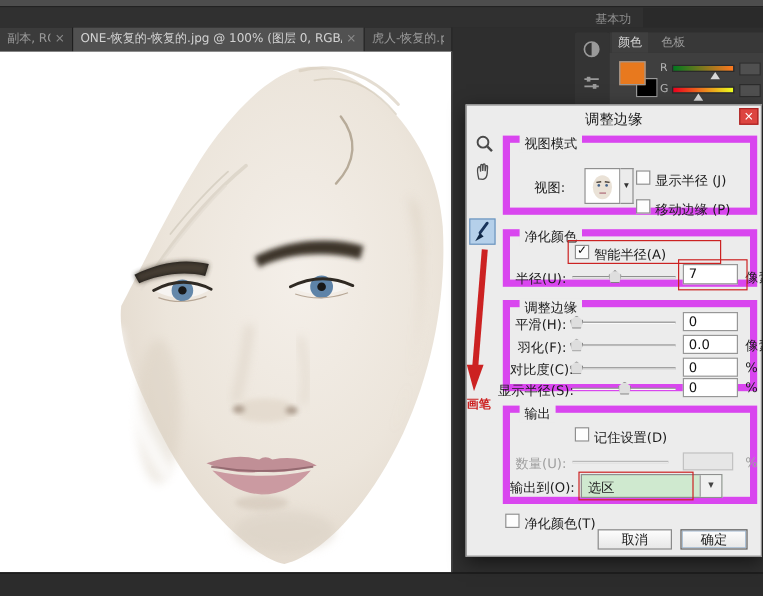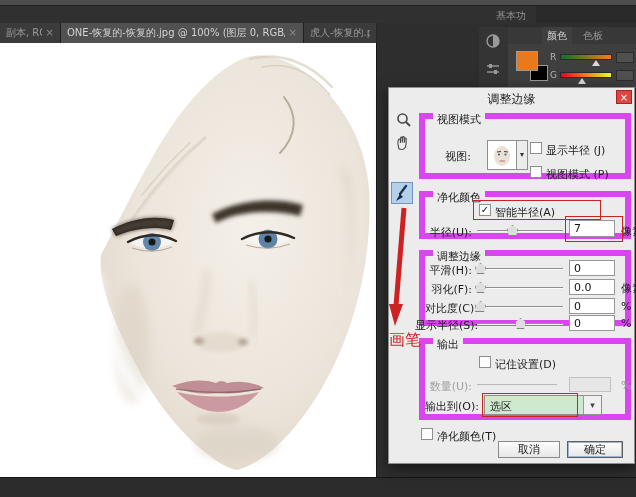--- a/index.html
+++ b/index.html
@@ -18,21 +18,21 @@
   .tab.active{background:#515151;color:#d2d2d2;}
   .tab .x{color:#8a8a8a;font-size:10px;}
 
   .canvas{position:absolute;left:0;top:43px;width:377px;height:434px;background:var(--canvas_white,#fff);border-right:1px solid #161616;}
   .bottombar{position:absolute;left:0;top:477px;width:636px;height:20px;background:#2c2c2c;border-top:1px solid #161616;}
 
   
   .right-bg{position:absolute;left:377px;top:23px;width:259px;height:454px;background:#2e2e2e;}
   .iconcol{position:absolute;left:479px;top:27px;width:29px;height:61px;background:#343434;border-radius:2px;}
   .colorpanel-tabs{position:absolute;left:508px;top:27px;width:128px;height:17px;background:#383838;}
-  .ptab{position:absolute;top:0;height:17px;font-size:10px;line-height:17px;padding:0 5px;color:#9a9a9a;margin-left:32px;}
+  .ptab{position:absolute;top:0;height:17px;font-size:10px;line-height:17px;padding:0 5px;color:#9a9a9a;}
   .ptab.active{background:#3f3f3f;color:#d5d5d5;}
   .colorpanel{position:absolute;left:508px;top:44px;width:128px;height:44px;background:#3f3f3f;}
   .swatch{position:absolute;border:1px solid #9a9a9a;}
   .chan-label{position:absolute;font-size:9px;color:#b5b5b5;}
   .chan-track{position:absolute;height:6px;border:1px solid #2a2a2a;}
   .tri{position:absolute;width:0;height:0;border-left:4px solid transparent;border-right:4px solid transparent;border-bottom:6px solid #d8d8d8;}
   .chan-val{position:absolute;width:18px;height:11px;background:#505050;border:1px solid #2c2c2c;}
 
   
   .dialog{position:absolute;left:388px;top:87px;width:247px;height:377px;background:var(--dialog_bg,#ececec);
@@ -51,21 +51,21 @@
   .thumb{position:absolute;top:-5px;width:11px;height:11px;background:#dedede;
          clip-path:polygon(50% 0,100% 38%,82% 100%,18% 100%,0 38%);box-shadow:inset 0 0 0 1px #838383;}
   .valbox{position:absolute;width:46px;height:17px;background:#fff;border:1px solid #979797;font-size:11px;color:#111;padding:0 4px;}
   .valbox.disabled{background:#e6e6e6;border-color:#c2c2c2;}
   .btn{position:absolute;height:17px;background:linear-gradient(#fdfdfd,#e7e7e7);border:1px solid #8a8a8a;
        font-size:11px;color:#1c1c1c;text-align:center;line-height:15px;}
   .btn.default{border-color:#5f5f5f;box-shadow:0 0 0 1px #9db6cf inset;}
   .toolbtn{position:absolute;}
   .brushbtn{position:absolute;width:22px;height:22px;background:var(--brush_button_blue,#b5d0ea);border:1px solid #6e95bd;}
   .redbox{position:absolute;border:1px solid var(--annotation_red,#cc2222);z-index:6;}
-  .rednote{position:absolute;color:var(--annotation_red,#cc2222);font-size:16px;font-weight:normal;z-index:6;}
+  .rednote{position:absolute;color:var(--annotation_red,#cc2222);font-size:10px;font-weight:bold;z-index:6;}
   .dropdown{position:absolute;width:118px;height:20px;border:1px solid #8f8f8f;background:var(--output_green,#cfe9cf);font-size:11px;color:#1c1c1c;}
   .dropdown .val{position:absolute;left:5px;top:3px;}
   .dropdown .arrow{position:absolute;right:0;top:0;width:18px;height:18px;background:#f0f0f0;border-left:1px solid #9a9a9a;
                    text-align:center;font-size:9px;line-height:18px;color:#444;}
   .viewthumb{position:absolute;width:30px;height:30px;background:#fff;border:1px solid #8f8f8f;}
   .viewarrow{position:absolute;width:11px;height:30px;background:#ececec;border:1px solid #8f8f8f;border-left:none;
              text-align:center;font-size:8px;line-height:28px;color:#333;}
 </style>
 </head>
 <body>
@@ -222,21 +222,21 @@
           <line x1="16" y1="10.5" x2="20" y2="11" stroke="#4a4036" stroke-width="1.2"></line>
           <circle cx="11" cy="13.5" r="1.1" fill="#46648a"></circle>
           <circle cx="17.5" cy="13.5" r="1.1" fill="#46648a"></circle>
           <line x1="11.5" y1="20" x2="17" y2="20" stroke="#c08f96" stroke-width="1.4"></line>
         </svg>
       </div>
       <div class="viewarrow" style="left:92px;top:21px">▾</div>
       <span class="cb" style="left:105px;top:23px"></span>
       <span class="t" style="left:121px;top:24px">显示半径 (J)</span>
       <span class="cb" style="left:105px;top:47px"></span>
-      <span class="t" style="left:121px;top:48px">视图模式 (P)</span>
+      <span class="t" style="left:121px;top:48px">移动边缘 (P)</span>
     </div>
 
     <div class="group" style="left:30px;top:103px;width:212px;height:48px">
       <span class="legend">净化颜色</span>
       <div class="redbox" style="left:48px;top:3px;width:128px;height:20px"></div>
       <span class="cb" style="left:54px;top:7px">✓</span>
       <span class="t" style="left:70px;top:8px">智能半径(A)</span>
       <span class="t right" style="left:0px;top:28px;width:47px">半径(U):</span>
       <div class="track" style="left:52px;top:33px;width:86px">
         <span class="thumb" style="left:30px"></span>

